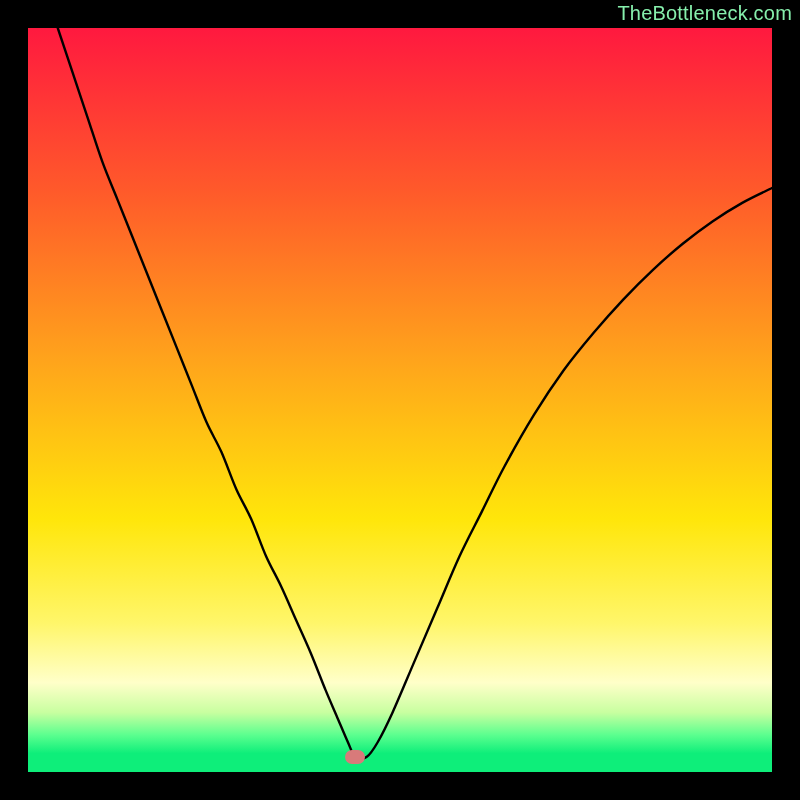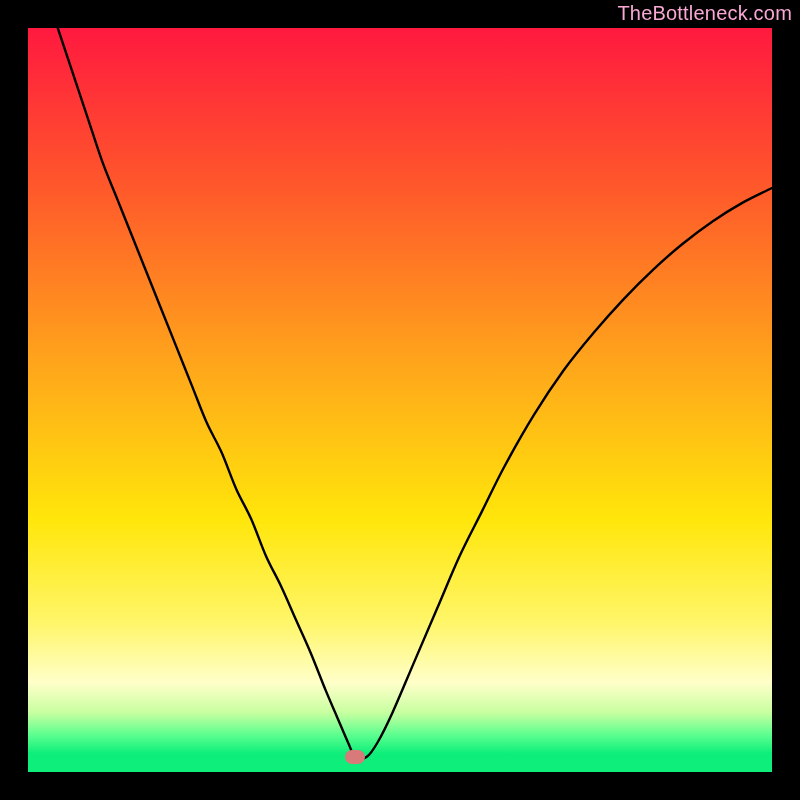--- a/index.html
+++ b/index.html
@@ -51,21 +51,21 @@
     transform: translate(-50%, -50%);
   }
   .curve {
     position: absolute;
     inset: 0;
   }
   .watermark {
     position: absolute;
     top: 2px;
     right: 8px;
-    color: #f9a8d4;
+    color: #86efac;
     font-size: 20px;
     font-weight: 500;
     letter-spacing: 0.2px;
     user-select: none;
   }
 </style>
 </head>
 <body>
 
 <div class="outer">

